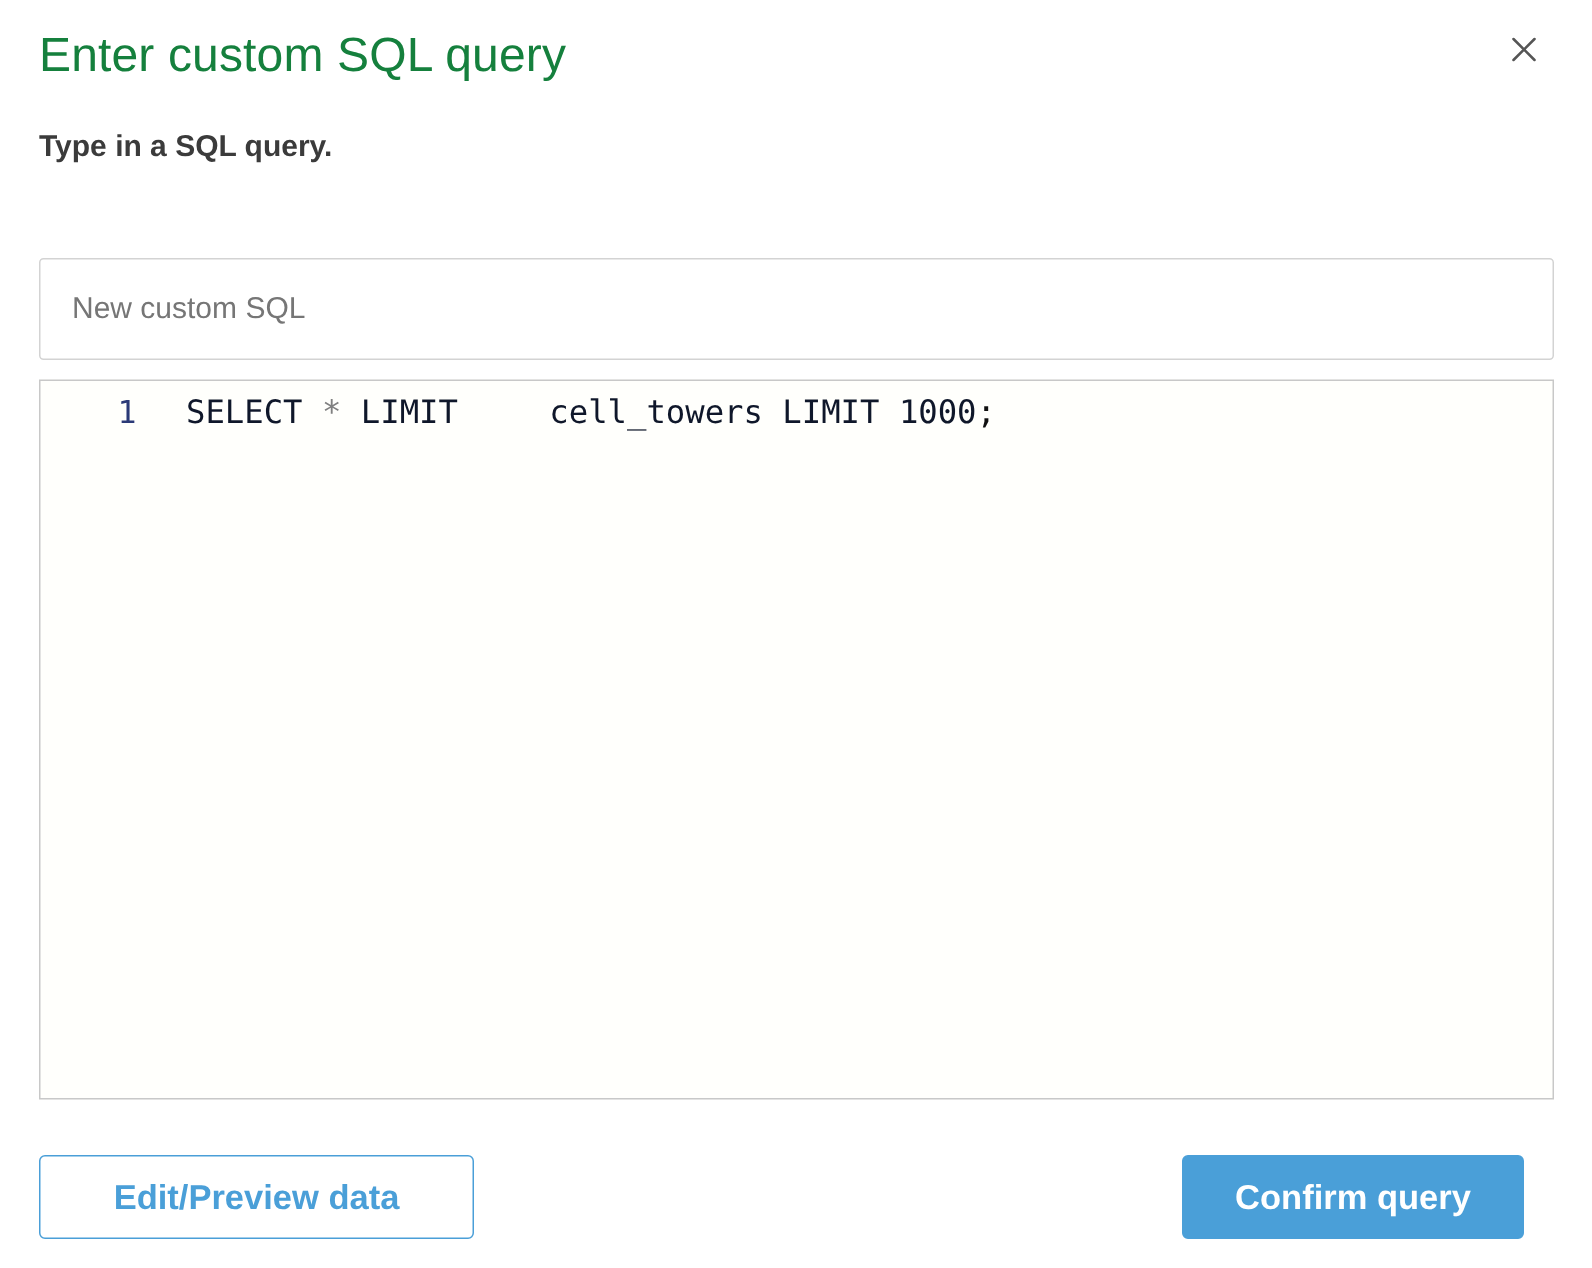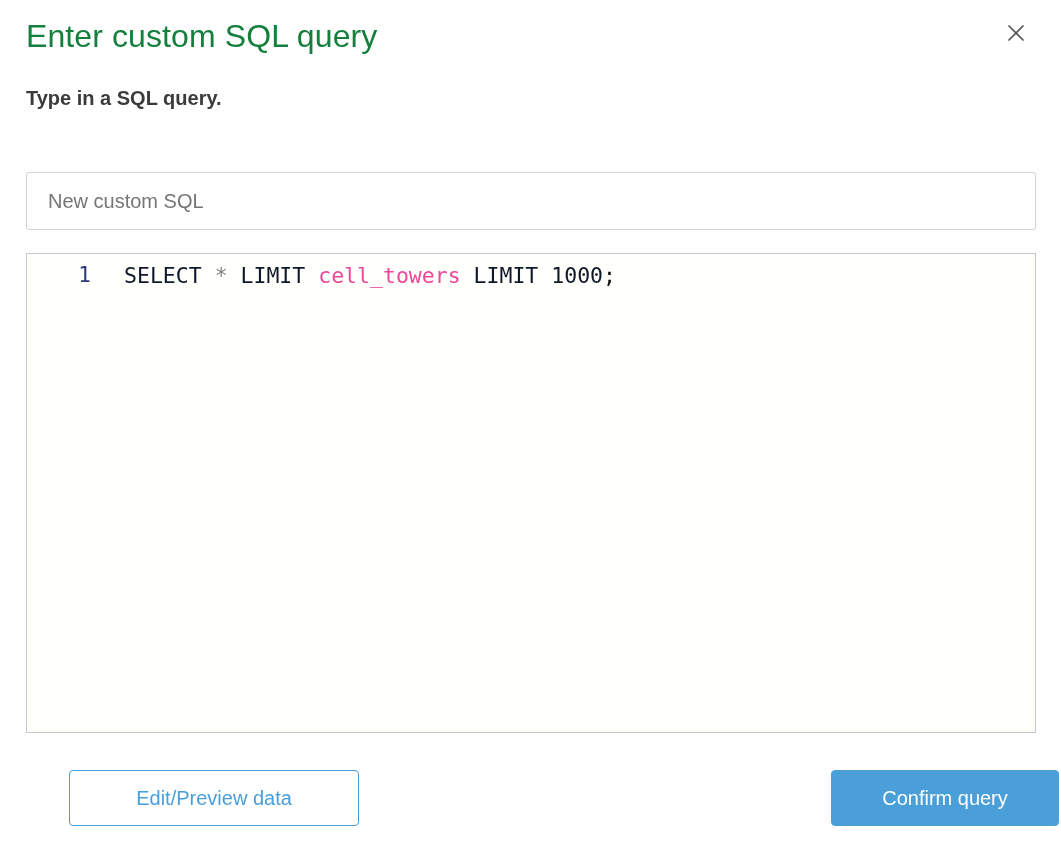--- a/index.html
+++ b/index.html
@@ -55,21 +55,21 @@
     line-height: 28px;
     white-space: nowrap;
   }
 
   
   .name-input {
     position: absolute;
     left: 26px;
     top: 172px;
     width: 1010px;
-    height: 58px;
+    height: 68px;
     box-sizing: border-box;
     border: 1px solid #d3d3d3;
     border-radius: 3px;
     background: #ffffff;
     padding: 0 21px;
     font-family: "Liberation Sans", sans-serif;
     font-size: 20px;
     color: #3b3b3b;
     outline: none;
   }
@@ -111,38 +111,37 @@
   .code-text {
     padding-left: 33px;
     font-family: "DejaVu Sans Mono", "Liberation Mono", monospace;
     font-size: 21.5px;
     line-height: 21px;
     white-space: pre;
     color: #101010;
   }
   .tok-keyword { color: #0f172a; }
   .tok-operator { color: #808080; }
-  .tok-ident   { color: #ec4899; }
+  .tok-ident   { color: #0f172a; margin-left: 48px; }
   .tok-number  { color: #0f172a; }
   .tok-punct   { color: #101010; }
 
   
   .btn {
     position: absolute;
     box-sizing: border-box;
     border-radius: 4px;
     font-family: "Liberation Sans", sans-serif;
-    font-size: 20px;
-    font-weight: 400;
+    font-size: 23px;
+    font-weight: 700;
     display: flex;
     align-items: center;
     justify-content: center;
     cursor: pointer;
     white-space: nowrap;
-    margin-left: 43px;
   }
   .btn-secondary {
     left: 26px;
     top: 770px;
     width: 290px;
     height: 56px;
     background: #ffffff;
     border: 1px solid #4a9fd8;
     color: #4a9fd8;
   }

